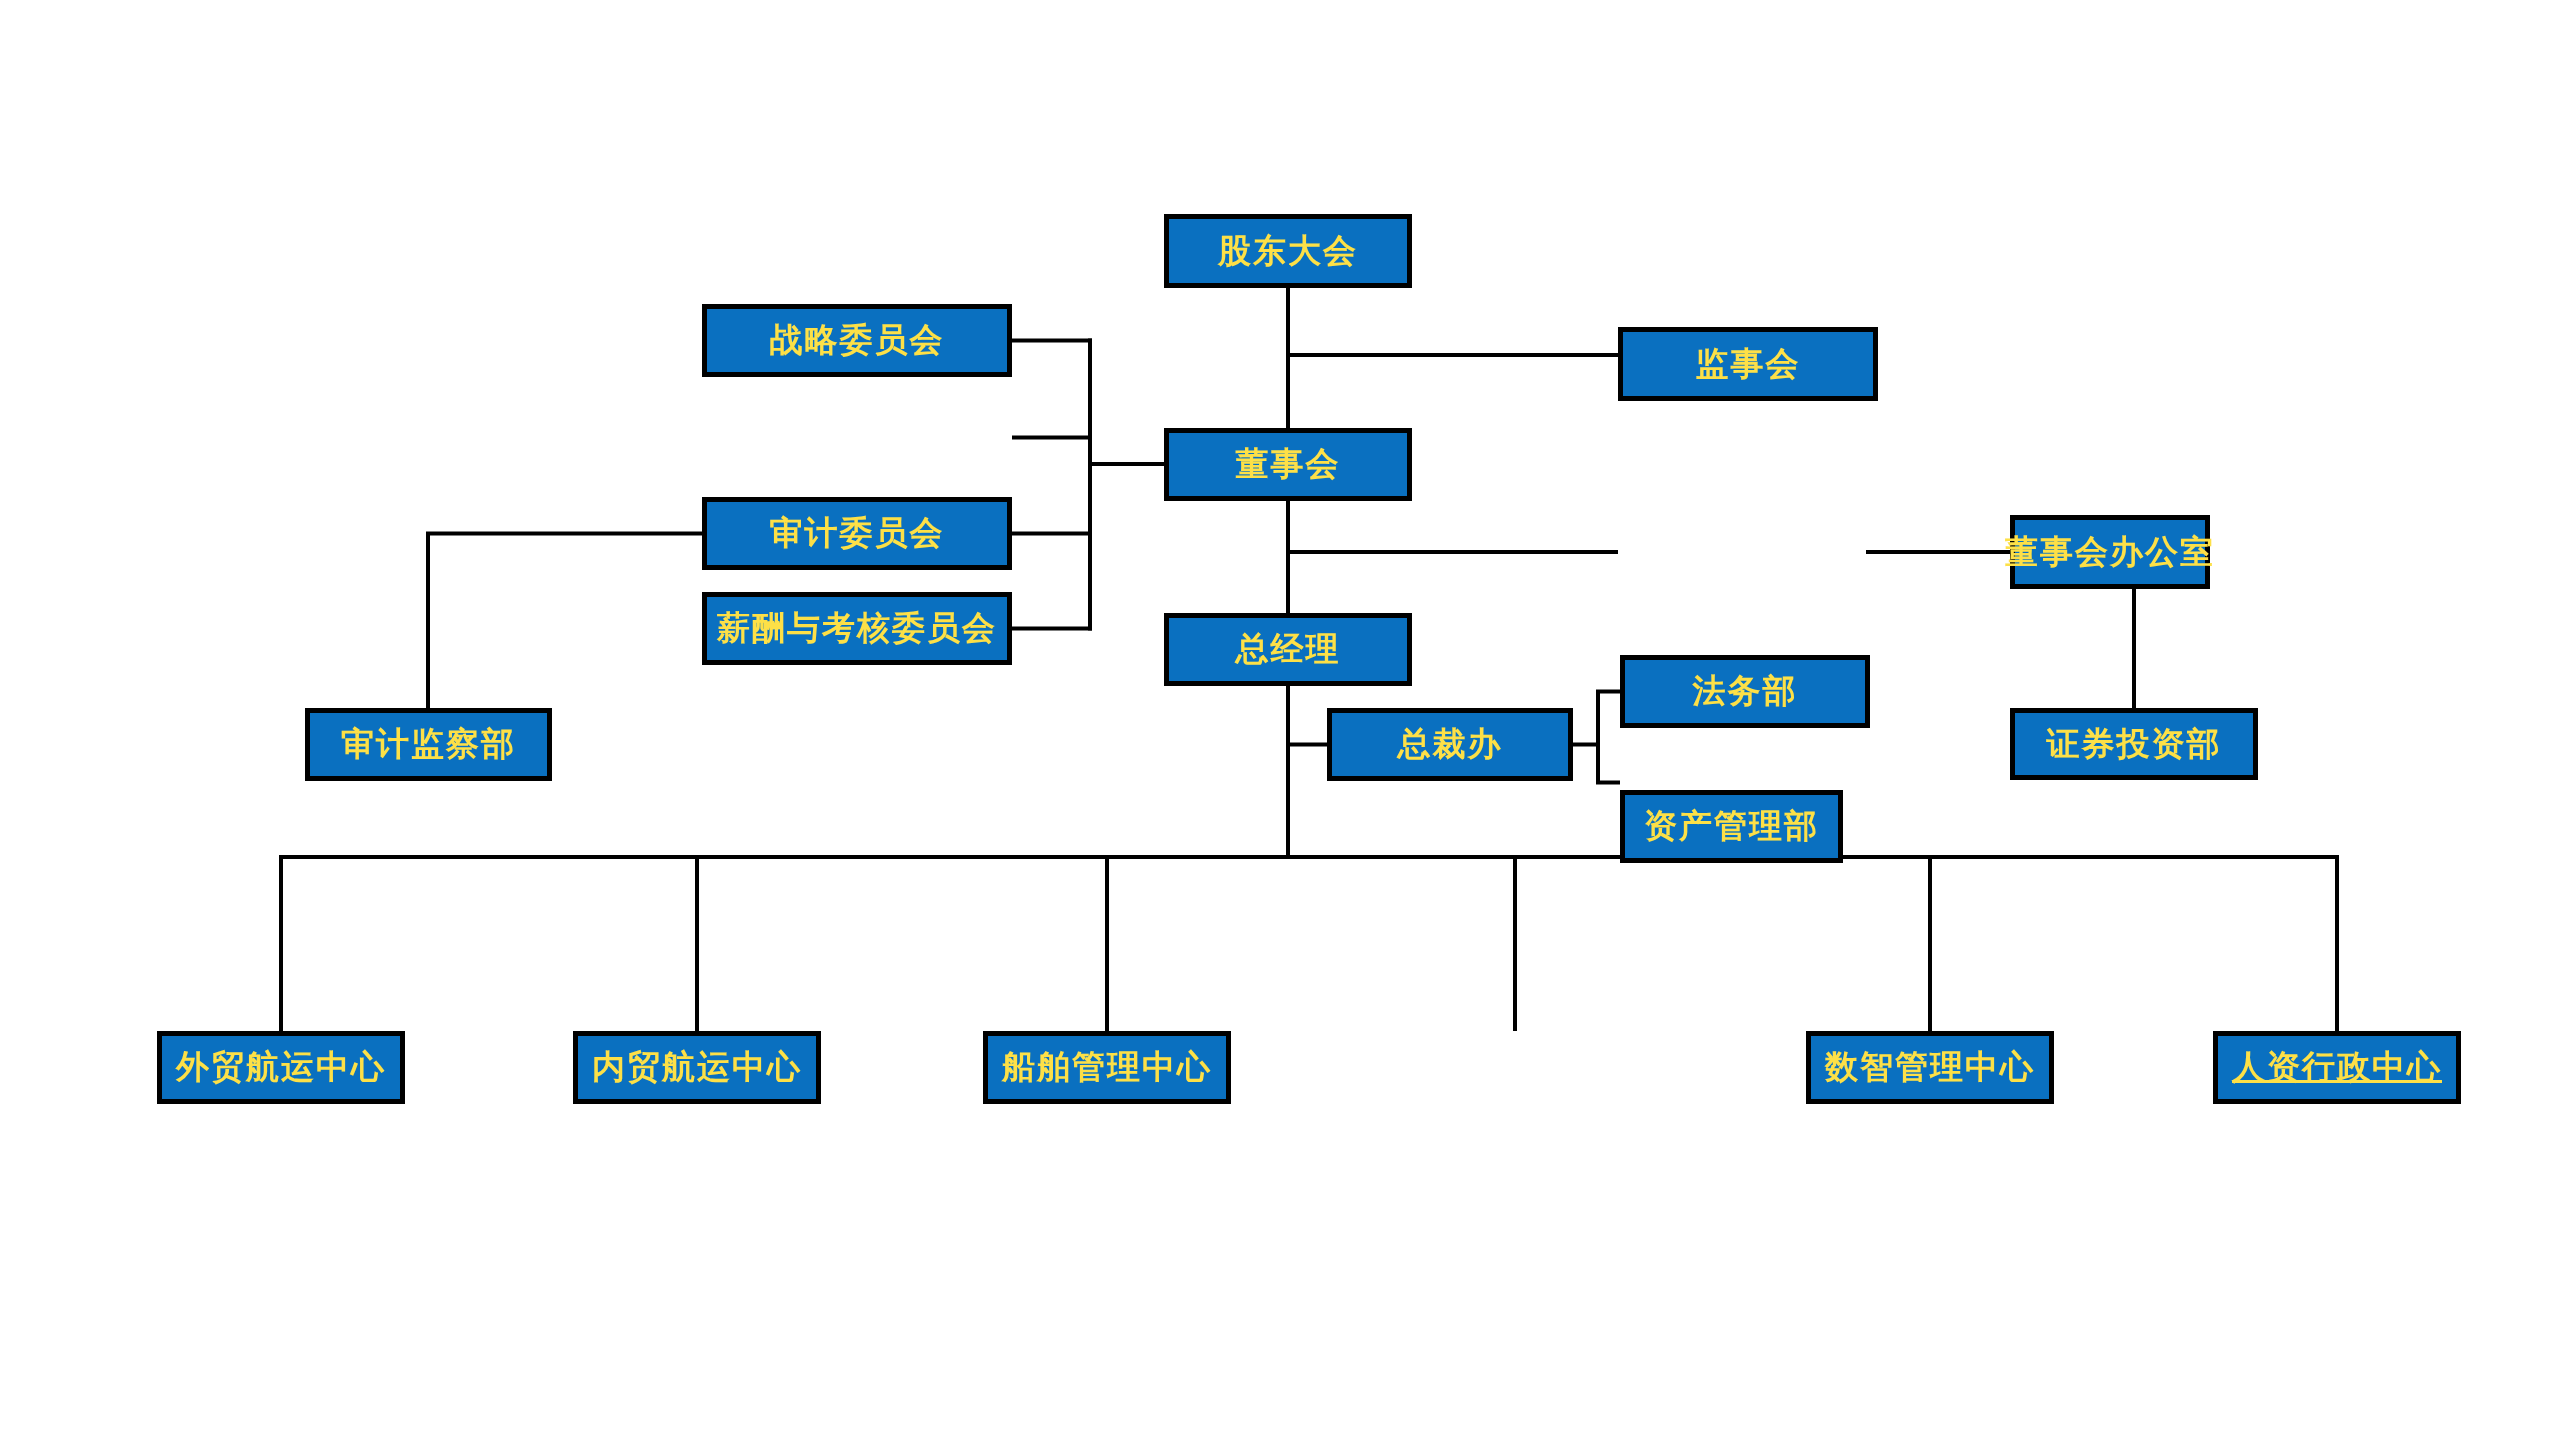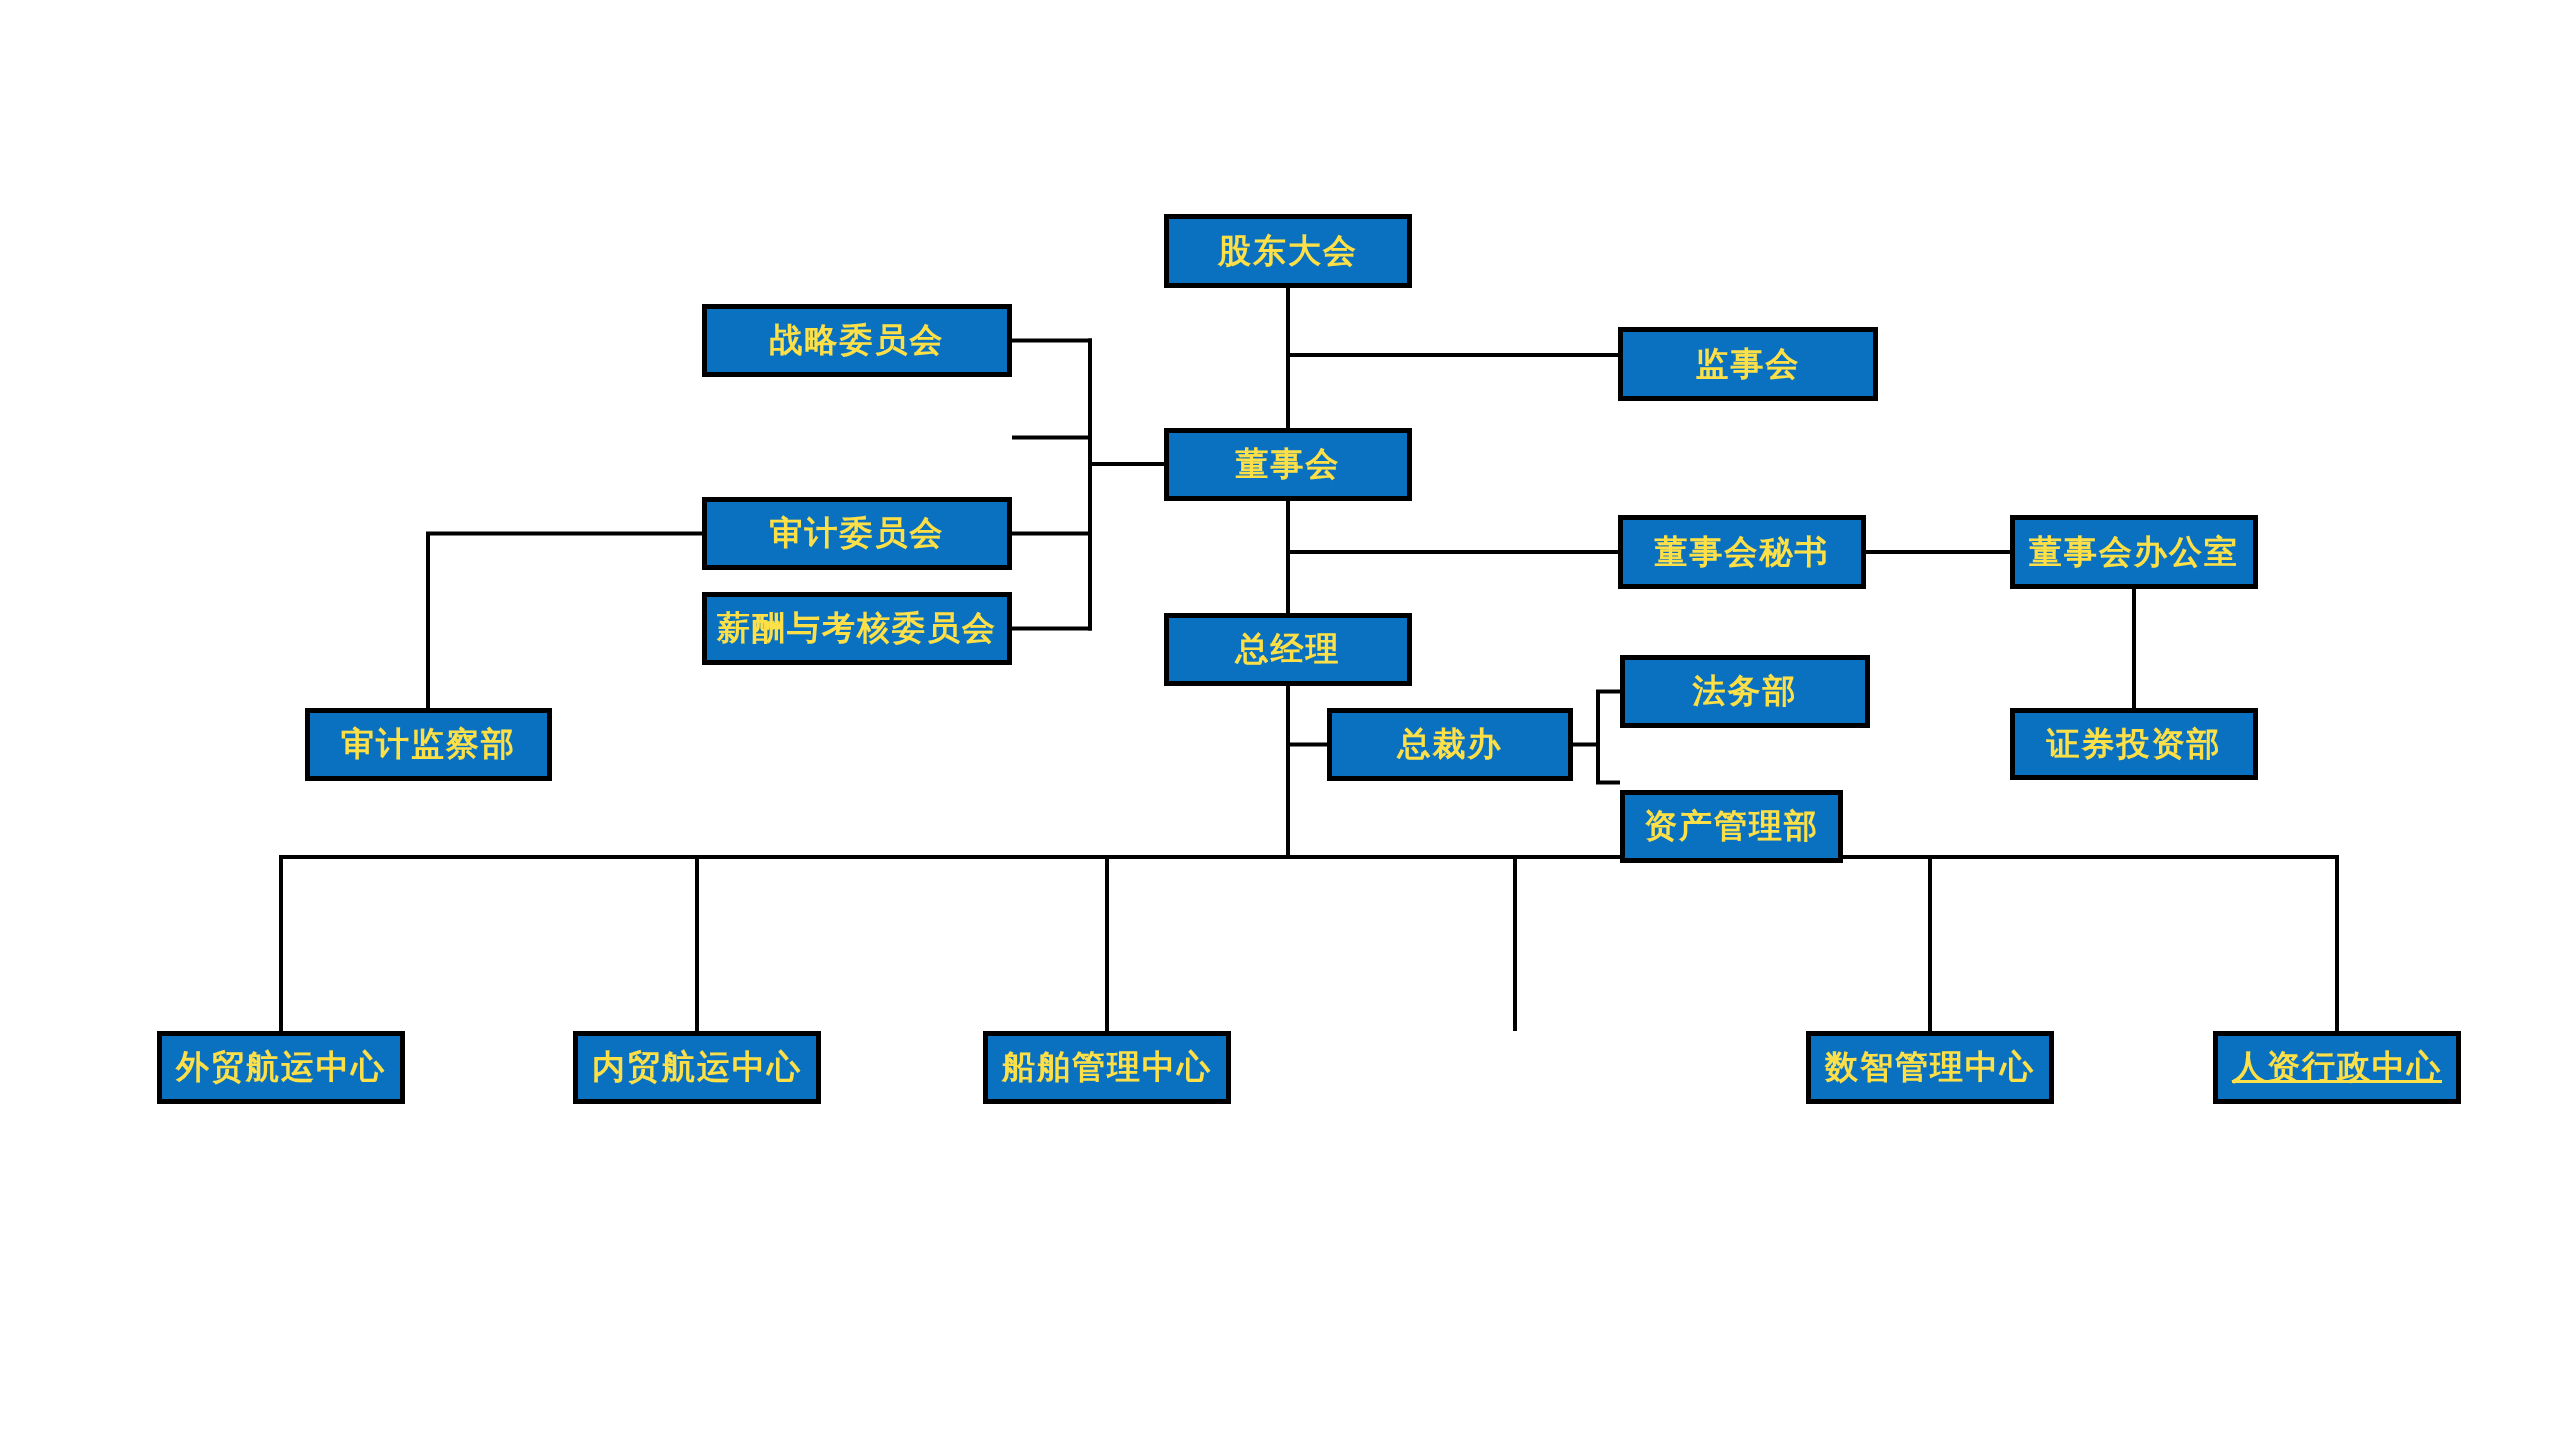--- a/index.html
+++ b/index.html
@@ -25,21 +25,21 @@
   
   #n-shareholders          {left:1164px;top:214px;width:248px;height:74px;}
   #n-supervisory           {left:1618px;top:318px;width:260px;height:74px;margin-top:9px;}
   #n-board                 {left:1164px;top:428px;width:248px;height:73px;}
   #n-strategy              {left:702px; top:304px;width:310px;height:73px;}
   #n-nomination            {left:702px; top:401px;width:310px;height:73px;}
   #n-audit-committee       {left:702px; top:497px;width:310px;height:73px;}
   #n-remuneration          {left:702px; top:592px;width:310px;height:73px;}
   #n-audit-supervision     {left:305px; top:708px;width:247px;height:73px;}
   #n-secretary             {left:1618px;top:515px;width:248px;height:74px;}
-  #n-board-office          {left:2010px;top:515px;width:248px;height:74px;}
+  #n-board-office          {left:2010px;top:515px;width:200px;height:74px;}
   #n-securities            {left:2010px;top:708px;width:248px;height:72px;}
   #n-gm                    {left:1164px;top:613px;width:248px;height:73px;}
   #n-president-office      {left:1327px;top:708px;width:246px;height:73px;}
   #n-legal                 {left:1620px;top:655px;width:250px;height:73px;}
   #n-asset                 {left:1620px;top:746px;width:223px;height:73px;margin-top:44px;}
   #n-foreign-trade         {left:157px; top:1031px;width:248px;height:73px;}
   #n-domestic-trade        {left:573px; top:1031px;width:248px;height:73px;}
   #n-ship-mgmt             {left:983px; top:1031px;width:248px;height:73px;}
   #n-finance-mgmt          {left:1391px;top:1031px;width:248px;height:73px;}
   #n-digital-mgmt          {left:1806px;top:1031px;width:248px;height:73px;}
@@ -68,21 +68,20 @@
     <path d="M281 855 L281 1031 M697 855 L697 1031 M1107 855 L1107 1031 M1515 855 L1515 1031 M1930 855 L1930 1031 M2337 855 L2337 1031"></path>
   </svg>
 
   <div class="node" id="n-shareholders">股东大会</div>
   <div class="node" id="n-supervisory">监事会</div>
   <div class="node" id="n-board">董事会</div>
   <div class="node" id="n-strategy">战略委员会</div>
   <div class="node" id="n-audit-committee">审计委员会</div>
   <div class="node" id="n-remuneration">薪酬与考核委员会</div>
   <div class="node" id="n-audit-supervision">审计监察部</div>
-  <div class="node" id="n-secretary">董事会秘书</div>
   <div class="node" id="n-board-office">董事会办公室</div>
   <div class="node" id="n-securities">证券投资部</div>
   <div class="node" id="n-gm">总经理</div>
   <div class="node" id="n-president-office">总裁办</div>
   <div class="node" id="n-legal">法务部</div>
   <div class="node" id="n-asset">资产管理部</div>
   <div class="node" id="n-foreign-trade">外贸航运中心</div>
   <div class="node" id="n-domestic-trade">内贸航运中心</div>
   <div class="node" id="n-ship-mgmt">船舶管理中心</div>
   <div class="node" id="n-digital-mgmt">数智管理中心</div>

